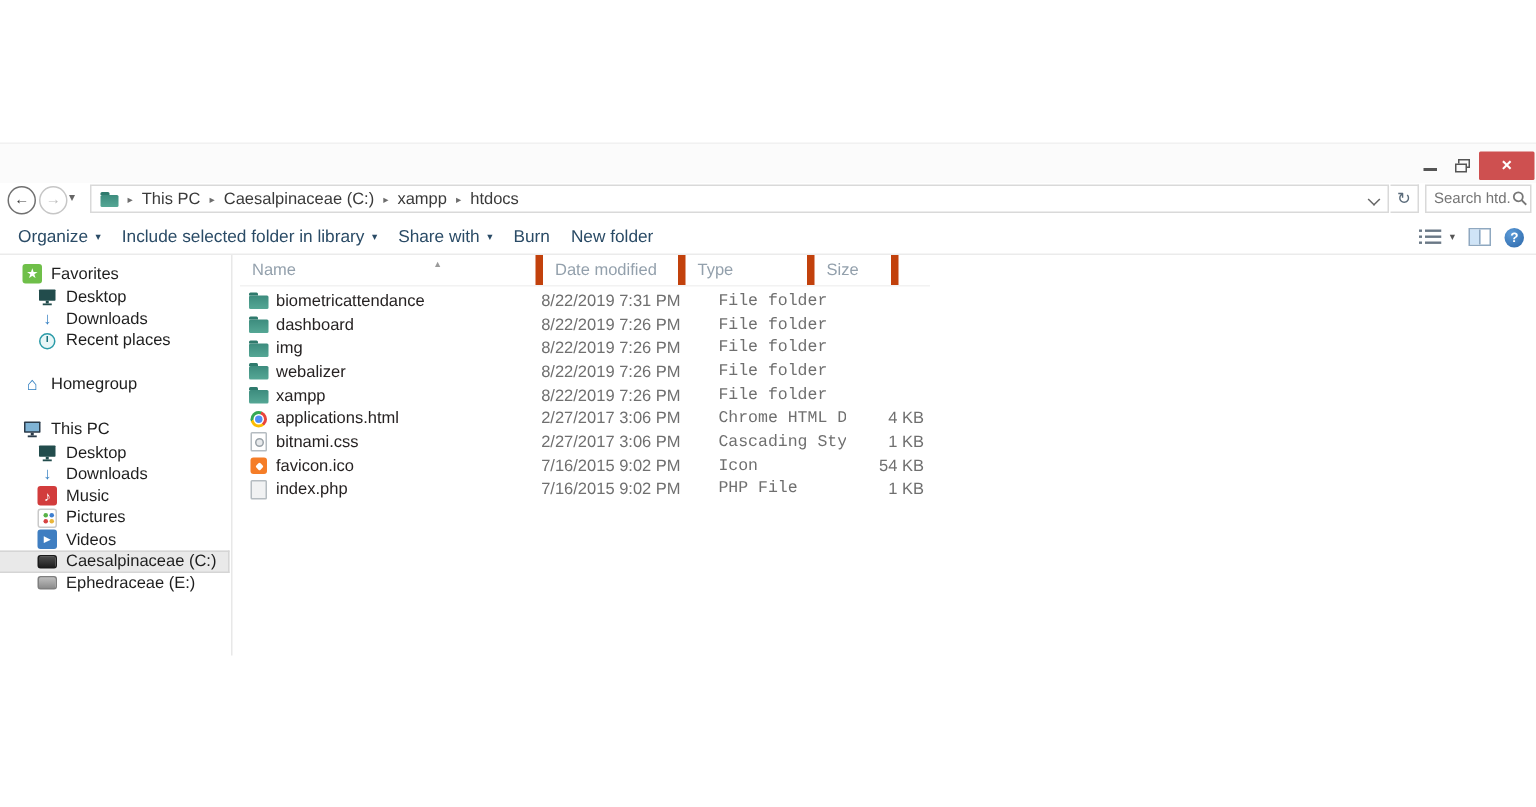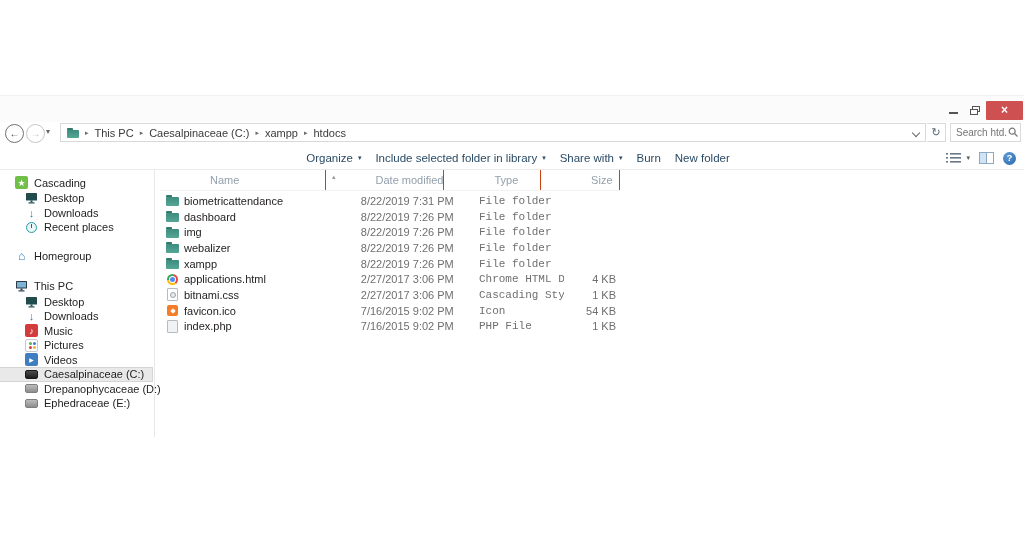--- a/index.html
+++ b/index.html
@@ -27,21 +27,21 @@
   .crumb{padding:0 3px;cursor:default;}
   .crumb-sep{font-size:7px;color:#6d6d6d;padding:0 3px;}
   .addr-chevron{position:absolute;right:6px;top:6px;width:5px;height:5px;border-right:1px solid #666;border-bottom:1px solid #666;transform:rotate(45deg);}
   .refreshbox{position:absolute;left:927px;top:2px;width:19px;height:19px;border:1px solid #d9d9d9;border-left:none;background:#fff;
               display:flex;align-items:center;justify-content:center;font-size:11px;color:#5a6b7a;box-sizing:border-box;}
   .searchbox{position:absolute;left:950px;top:2px;width:71px;height:19px;border:1px solid #d9d9d9;background:#fff;box-sizing:border-box;display:flex;align-items:center;}
   .searchbox input{border:none;outline:none;width:52px;font-size:10px;color:#777;padding:0 0 0 5px;font-family:"Liberation Sans",sans-serif;background:transparent;}
   .mag{margin-left:0px;}
   
   .toolbar{position:absolute;left:0;top:147px;width:1024px;height:22px;border-bottom:1px solid #ebebeb;background:#fff;}
-  .tb-items{display:flex;align-items:center;height:22px;padding-left:12px;gap:14px;justify-content:center;}
+  .tb-items{display:flex;align-items:center;height:22px;padding-left:12px;gap:14px;}
   .tb-item{display:flex;align-items:center;font-size:11.5px;color:#2a4b66;cursor:default;}
   .tb-caret{font-size:7px;margin-left:5px;color:#2a4b66;}
   .tb-right{position:absolute;right:8px;top:2px;display:flex;align-items:center;gap:9px;height:18px;}
   .help-icon{width:13px;height:13px;border-radius:50%;background:radial-gradient(circle at 35% 30%,#5b9bd8,#2c66a8);color:#fff;
              font-size:9px;font-weight:bold;display:flex;align-items:center;justify-content:center;}
   .pane-icon{width:15px;height:12px;border:1px solid #8fa8c0;background:#fff;position:relative;box-sizing:border-box;}
   .pane-icon::before{content:"";position:absolute;left:0;top:0;bottom:0;width:6px;background:#cfe4f7;border-right:1px solid #8fa8c0;}
   
   .main{position:absolute;left:0;top:170px;width:1024px;height:368px;background:#fff;}
   .vsep{position:absolute;left:154px;top:0;width:1px;height:267px;background:#e8e8e8;}
@@ -65,21 +65,21 @@
   .si-pictures::before{content:"";width:11px;height:11px;background:#fff;border:1px solid #c9c9c9;border-radius:2px;}
   .si-pictures::after{content:"";position:absolute;left:3.5px;top:3.5px;width:3px;height:3px;border-radius:50%;background:#58b347;
       box-shadow:4px 0 0 #3d7fd1,0 4px 0 #d64343,4px 4px 0 #e9b63a;}
   .si-videos{background:#3f7ec1;border-radius:2px;color:#fff;font-size:6px;}
   .si-drive::before{content:"";width:12px;height:7px;border-radius:2px;background:linear-gradient(#bdbdbd,#8d8d8d);border:1px solid #7f7f7f;}
   .si-drive-c::before{content:"";width:12px;height:7px;border-radius:2px;background:linear-gradient(#4c4c4c,#1f1f1f);border:1px solid #1a1a1a;}
   .mon{display:block;}
   
   .filearea{position:absolute;left:160px;top:0;width:460px;}
   .listheader{position:relative;display:flex;height:20px;align-items:center;font-size:11px;color:#93a0ac;border-bottom:1px solid #f2f2f2;}
-  .hc{box-sizing:border-box;height:20px;line-height:20px;border-right:1px solid #c2410c;padding-left:8px;cursor:default;white-space:nowrap;margin-left:42px;}
+  .hc{box-sizing:border-box;height:20px;line-height:20px;border-right:5px solid #c2410c;padding-left:8px;cursor:default;white-space:nowrap;}
   .hc-name{width:202px;position:relative;}
   .hc-date{width:95px;}
   .hc-type{width:86px;}
   .hc-size{width:56px;}
   .sort-arrow{position:absolute;left:130px;top:-3px;font-size:7px;color:#9a9a9a;}
   .rows{padding-top:2px;}
   .frow{display:flex;align-items:center;height:15.7px;font-size:11px;cursor:default;}
   .fi{width:13px;height:13px;margin-left:6px;margin-right:5px;flex:none;position:relative;display:inline-flex;align-items:center;justify-content:center;}
   .cell-name{width:178px;color:#262222;white-space:nowrap;overflow:hidden;}
   .cell-date{width:119px;color:#6f6f6f;white-space:nowrap;}
@@ -189,21 +189,21 @@
       <span class="help-icon">
           <span>?</span>
         </span>
     </div>
   </div>
 
   <div class="main">
     <div class="sidebar" id="sidebar">
         <div class="side-root">
           <span class="si si-favorites">★</span>
-          <span class="side-label">Cascading</span>
+          <span class="side-label">Favorites</span>
         </div>
         <div class="side-item">
           <span class="si si-desktop">
             <svg class="mon" width="13" height="12" viewBox="0 0 13 12">
               <rect x="1" y="1" width="11" height="7.5" rx="0.5" fill="#224c4c"></rect>
               <rect x="5.5" y="8.5" width="2" height="1.8" fill="#224c4c"></rect>
               <rect x="3.5" y="10.3" width="6" height="1.2" fill="#224c4c"></rect>
             </svg>
           </span>
           <span class="side-label">Desktop</span>
@@ -256,24 +256,20 @@
         <div class="side-item">
           <span class="si si-videos">▶</span>
           <span class="side-label">Videos</span>
         </div>
         <div class="side-item selected">
           <span class="si si-drive-c"></span>
           <span class="side-label">Caesalpinaceae (C:)</span>
         </div>
         <div class="side-item">
           <span class="si si-drive"></span>
-          <span class="side-label">Drepanophycaceae (D:)</span>
-        </div>
-        <div class="side-item">
-          <span class="si si-drive"></span>
           <span class="side-label">Ephedraceae (E:)</span>
         </div>
       </div>
     <div class="vsep"></div>
     <div class="filearea">
       <div class="listheader" id="listheader">
           <div class="hc hc-name">Name<span class="sort-arrow">▴</span></div>
           <div class="hc hc-date">Date modified</div>
           <div class="hc hc-type">Type</div>
           <div class="hc hc-size">Size</div>

